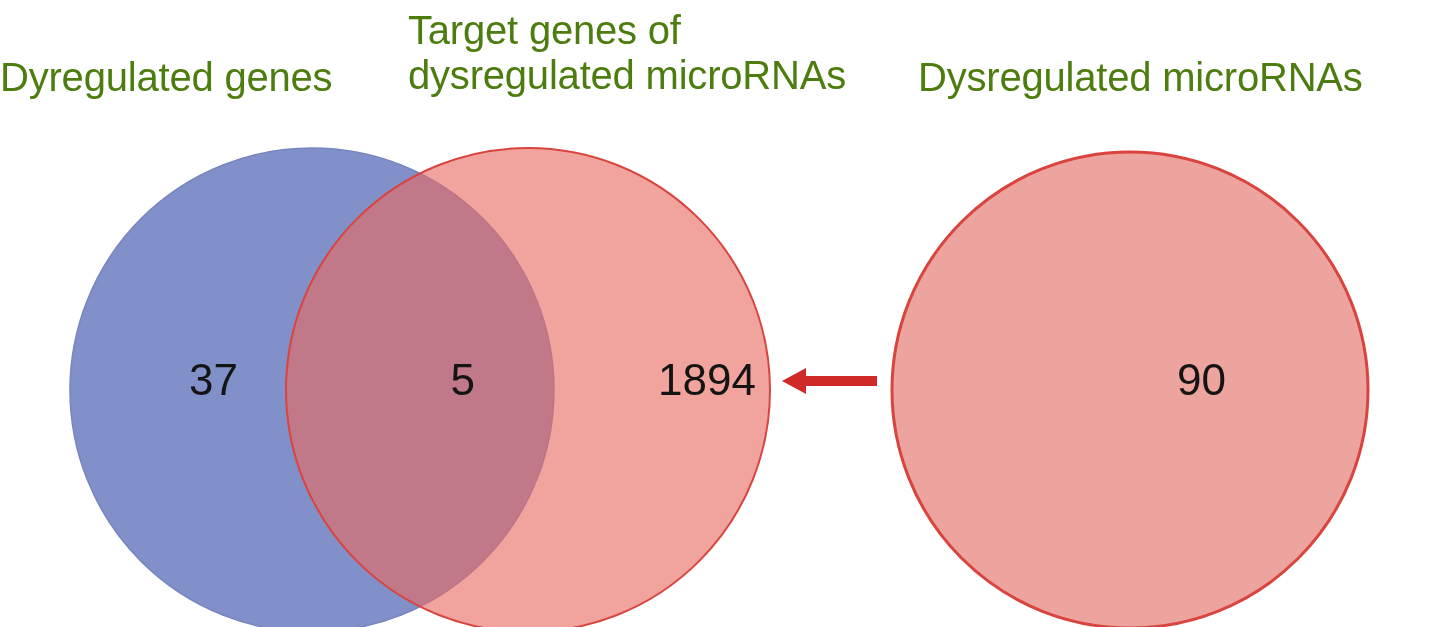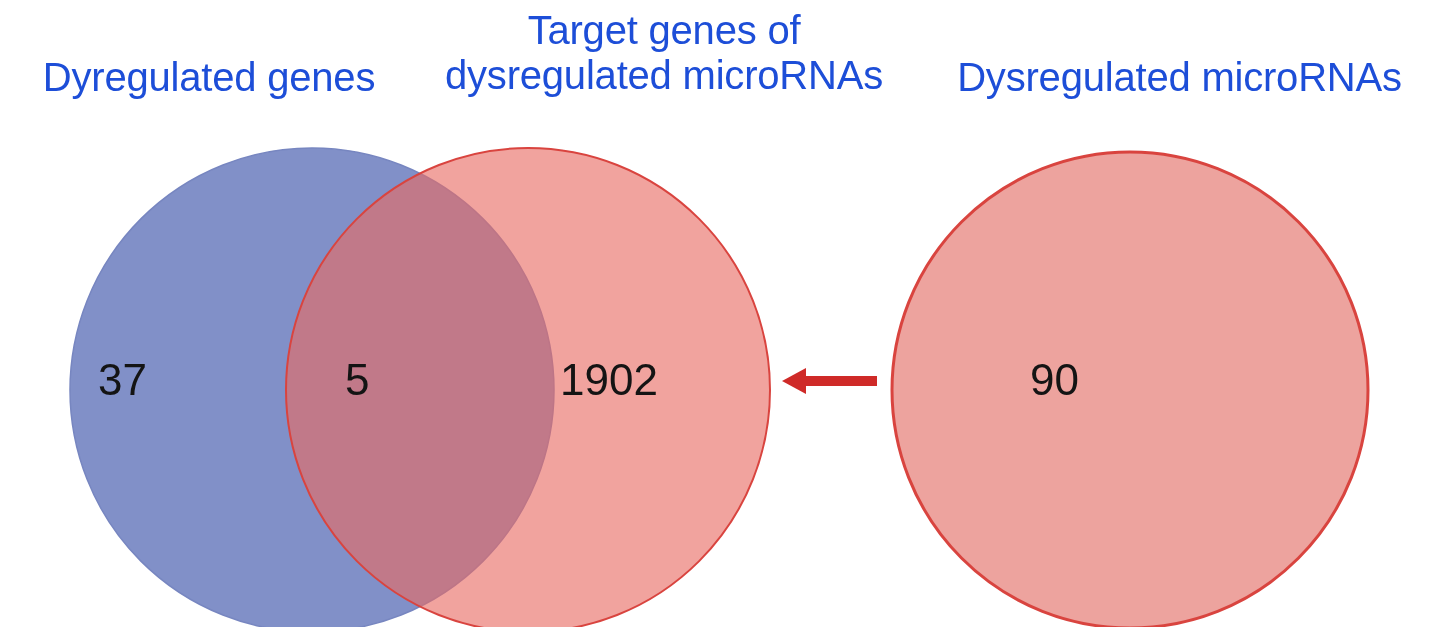--- a/index.html
+++ b/index.html
@@ -16,26 +16,25 @@
     position: relative;
     width: 1441px;
     height: 627px;
     background: #ffffff;
     overflow: hidden;
   }
 
   
   .set-label {
     position: absolute;
-    color: #1d4ed8;
+    color: #4d7c0f;
     font-size: 40px;
     font-weight: 400;
     line-height: 1.12;
     letter-spacing: -0.2px;
-    text-align: center;
     white-space: pre-line;
     -webkit-font-smoothing: antialiased;
   }
   #label-genes {
     left: 0px;
     top: 55px;
     width: 418px;
   }
   #label-targets {
     left: 408px;
@@ -57,21 +56,21 @@
     height: 627px;
   }
 
   
   .count {
     position: absolute;
     color: #141414;
     font-size: 44px;
     font-weight: 400;
     line-height: 1;
-    text-align: left;
+    text-align: right;
     letter-spacing: 0px;
   }
   #count-left   { left:  98px; top: 358px; width: 140px; }
   #count-center { left: 345px; top: 358px; width: 130px; }
   #count-right  { left: 560px; top: 358px; width: 196px; }
   #count-mirna  { left: 1030px; top: 358px; width: 196px; }
 </style>
 </head>
 <body>
 
@@ -117,17 +116,17 @@
     <g>
       <line x1="877" y1="381" x2="800" y2="381" stroke="#cf2a28" stroke-width="10" stroke-linecap="butt"></line>
       <polygon points="782,381 806,368 806,394" fill="#cf2a28"></polygon>
     </g>
   </svg>
 
   <div class="count" id="count-left">37</div>
 
   <div class="count" id="count-center">5</div>
 
-  <div class="count" id="count-right">1902</div>
+  <div class="count" id="count-right">1894</div>
 
   <div class="count" id="count-mirna">90</div>
 
 </div>
 
 </body></html>

